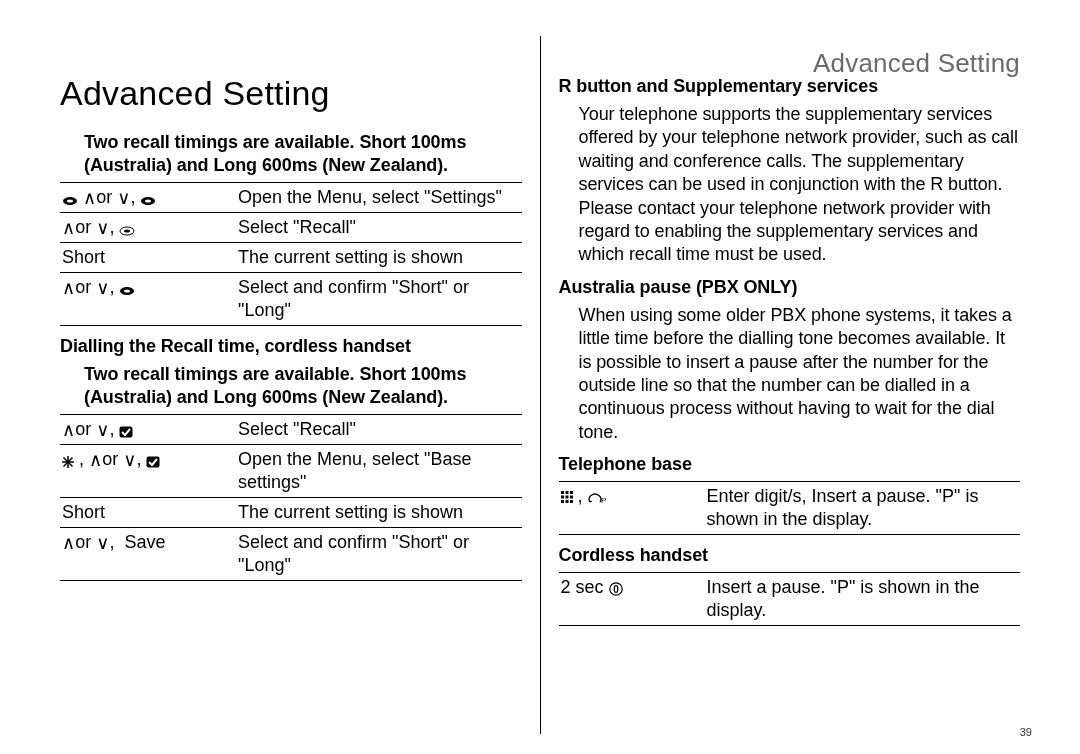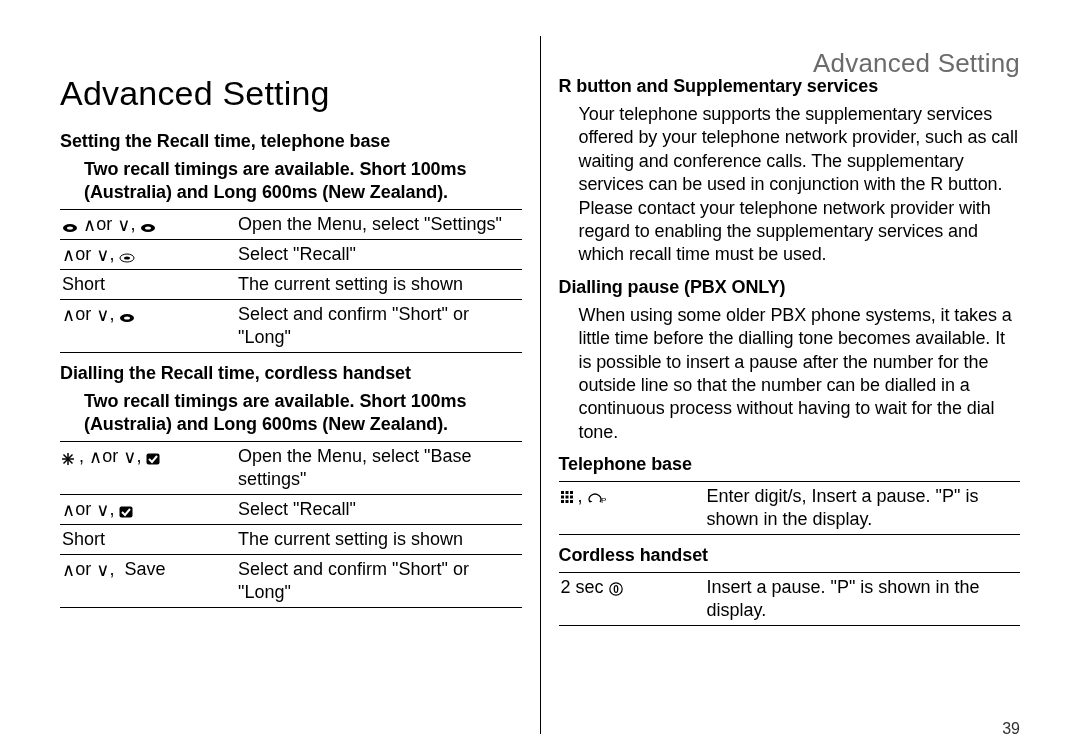--- a/index.html
+++ b/index.html
@@ -93,40 +93,39 @@
     white-space: nowrap;
   }
   .icon {
     display: inline-block;
     vertical-align: middle;
     line-height: 1;
   }
   .page-num {
     position: absolute;
     bottom: 16px;
-    right: 60px;
-    font-size: 16px;
+    right: 48px;
+    font-size: 11px;
     color: #333;
   }
   svg { display:inline-block; vertical-align:-2px; }
 </style>
 </head>
 <body>
 
 <div class="page">
 
   <div class="running-header">Advanced Setting</div>
 
   <div class="columns">
 
     <div class="col col-left">
 
       <h1 class="main-title">Advanced Setting</h1>
 
-      <div class="section-heading">Setting the Recall time, telephone base</div>
       <p class="body-text">Two recall timings are available. Short 100ms (Australia) and Long 600ms (New Zealand).</p>
       <table class="steps">
         <tbody>
             <tr>
           <td class="keycol">
             <span class="icon"><svg width="16" height="10">
                     <ellipse cx="8" cy="5" rx="7" ry="4" fill="#000"></ellipse>
                     <ellipse cx="8" cy="5" rx="3" ry="1.6" fill="#fff"></ellipse>
                   </svg></span>
             <span class="icon"> ∧ </span>or
@@ -165,50 +164,50 @@
           <td>Select and confirm "Short" or "Long"</td>
         </tr>
       </tbody>
         </table>
 
       <div class="section-heading">Dialling the Recall time, cordless handset</div>
       <p class="body-text">Two recall timings are available. Short 100ms (Australia) and Long 600ms (New Zealand).</p>
       <table class="steps">
         <tbody>
             <tr>
+          <td class="keycol">
+            <span class="icon">∧ </span>or
+            <span class="icon"> ∨</span>,
+            <span class="icon"><svg width="14" height="12">
+                    <rect x="0.5" y="0.5" width="13" height="11" rx="2" fill="#000"></rect>
+                    <path d="M3 6 L6 9 L11 3" stroke="#fff" stroke-width="2" fill="none"></path>
+                  </svg></span>
+          </td>
+          <td>Select "Recall"</td>
+        </tr>
+        <tr>
           <td class="keycol">
             <span class="icon"><svg width="12" height="12">
                     <g stroke="#000" stroke-width="1.5">
                       <line x1="6" y1="0" x2="6" y2="12"></line>
                       <line x1="0" y1="6" x2="12" y2="6"></line>
                       <line x1="1.5" y1="1.5" x2="10.5" y2="10.5"></line>
                       <line x1="10.5" y1="1.5" x2="1.5" y2="10.5"></line>
                     </g>
                   </svg></span> ,
             <span class="icon"> ∧ </span>or
             <span class="icon"> ∨</span>,
             <span class="icon"><svg width="14" height="12">
                     <rect x="0.5" y="0.5" width="13" height="11" rx="2" fill="#000"></rect>
                     <path d="M3 6 L6 9 L11 3" stroke="#fff" stroke-width="2" fill="none"></path>
                   </svg></span>
           </td>
           <td>Open the Menu, select "Base settings"</td>
         </tr>
         <tr>
-          <td class="keycol">
-            <span class="icon">∧ </span>or
-            <span class="icon"> ∨</span>,
-            <span class="icon"><svg width="14" height="12">
-                    <rect x="0.5" y="0.5" width="13" height="11" rx="2" fill="#000"></rect>
-                    <path d="M3 6 L6 9 L11 3" stroke="#fff" stroke-width="2" fill="none"></path>
-                  </svg></span>
-          </td>
-          <td>Select "Recall"</td>
-        </tr>
-        <tr>
           <td class="keycol">Short</td>
           <td>The current setting is shown</td>
         </tr>
         <tr>
           <td class="keycol">
             <span class="icon">∧ </span>or
             <span class="icon"> ∨</span>,&nbsp; Save
           </td>
           <td>Select and confirm "Short" or "Long"</td>
         </tr>
@@ -216,21 +215,21 @@
         </table>
 
 
     </div>
 
     <div class="col col-right">
 
       <div class="section-heading">R button and Supplementary services</div>
       <p class="body-text-right">Your telephone supports the supplementary services offered by your telephone network provider, such as call waiting and conference calls. The supplementary services can be used in conjunction with the R button. Please contact your telephone network provider with regard to enabling the supplementary services and which recall time must be used.</p>
 
-      <div class="section-heading">Dialling pause (PBX ONLY)</div>
+      <div class="section-heading">Australia pause (PBX ONLY)</div>
       <p class="body-text-right">When using some older PBX phone systems, it takes a little time before the dialling tone becomes available. It is possible to insert a pause after the number for the outside line so that the number can be dialled in a continuous process without having to wait for the dial tone.</p>
 
       <div class="section-heading">Telephone base</div>
       <table class="steps">
         <tbody>
             <tr>
           <td class="keycol-narrow">
             <span class="icon"><svg width="12" height="14">
                     <rect x="0" y="0" width="3" height="3" fill="#000"></rect>
                     <rect x="4.5" y="0" width="3" height="3" fill="#000"></rect>

